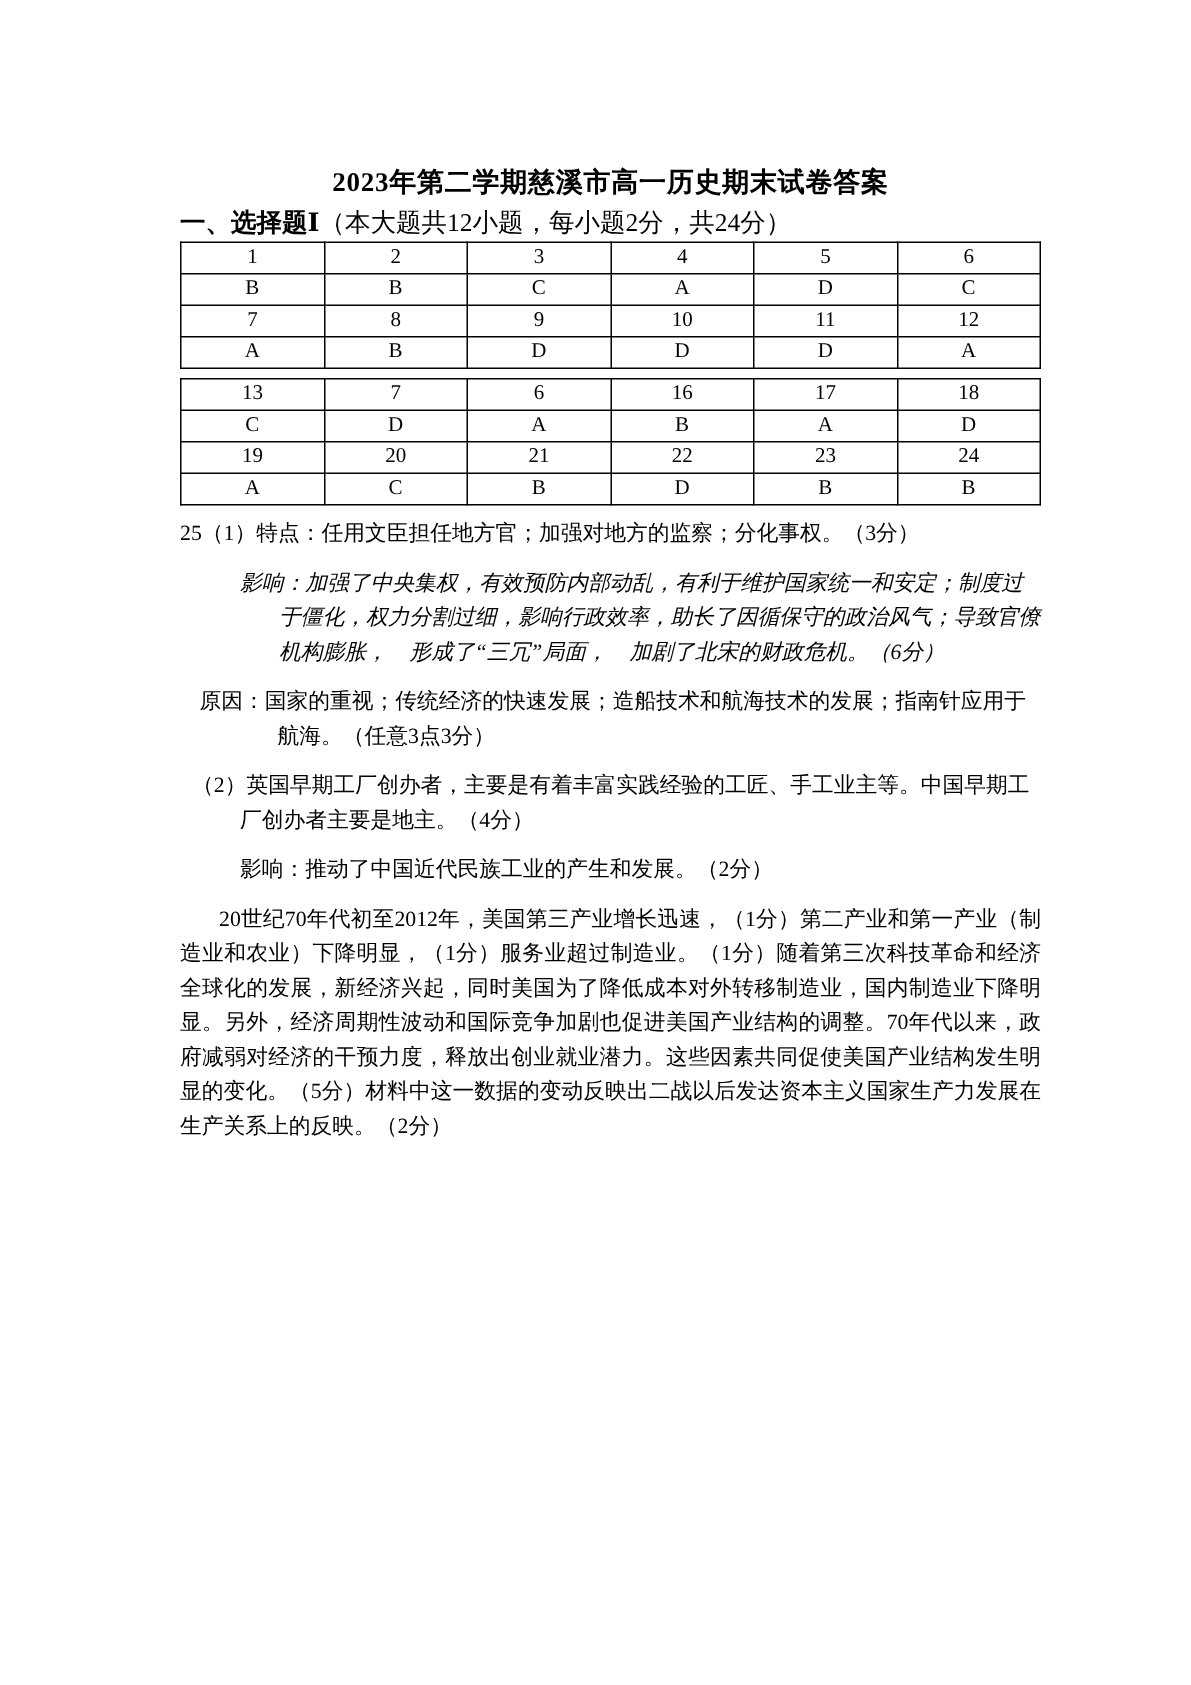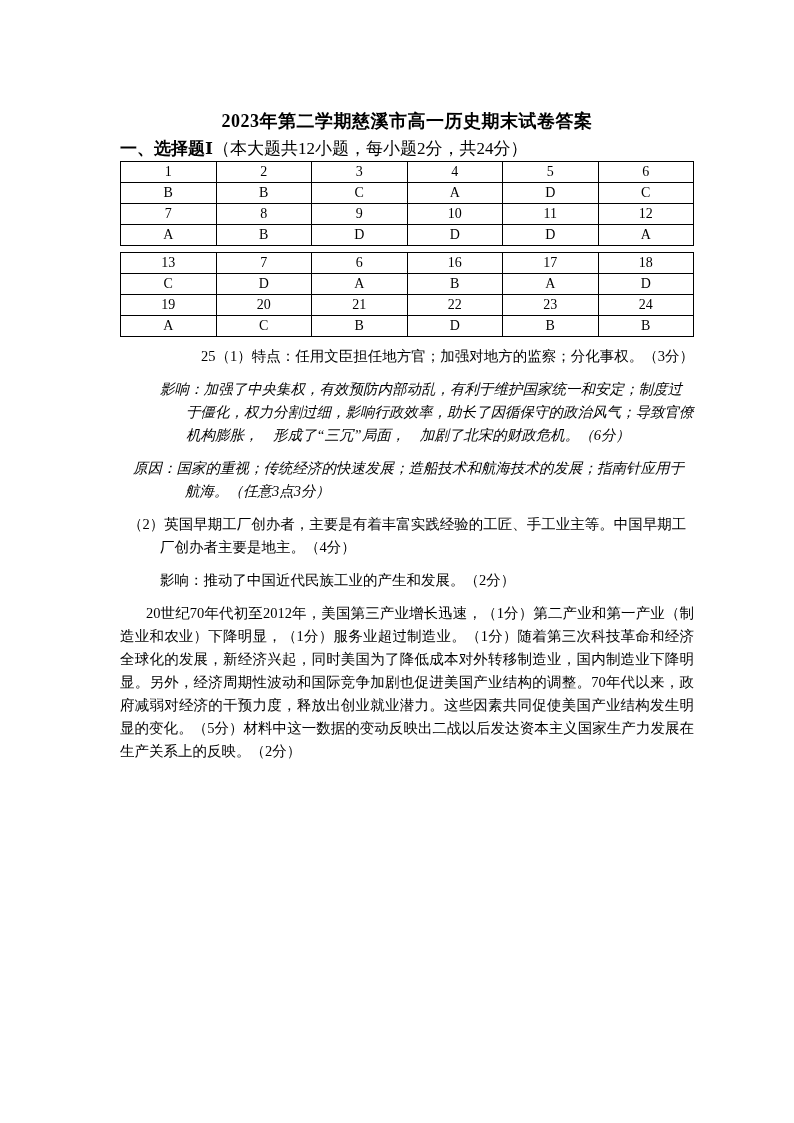--- a/index.html
+++ b/index.html
@@ -48,24 +48,24 @@
     padding: 0;
   }
   .answers {
     margin-top: 8px;
     font-size: 14.5px;
   }
   .answers p {
     line-height: 23px;
     margin-bottom: 10px;
   }
-  .p-left   { padding-left: 0; text-align: right; }
+  .p-left   { padding-left: 0; }
   .p-impact { padding-left: 66px; text-indent: -26px; font-style: italic; }
   .p-hang40 { padding-left: 40px; text-indent: -40px; }
-  .p-reason { padding-left: 65px; text-indent: -52px; font-style: italic; }
+  .p-reason { padding-left: 65px; text-indent: -52px; }
   .p-ind40  { margin-left: 40px; }
   .p-q2     { padding-left: 40px; text-indent: -32px; }
   .p-ind8   { margin-left: 8px; }
   .gap-top  { margin-top: 8px; }
   .p-essay {
     text-indent: 26px;
     line-height: 28px;
     text-align: justify;
     margin-bottom: 0;
   }

